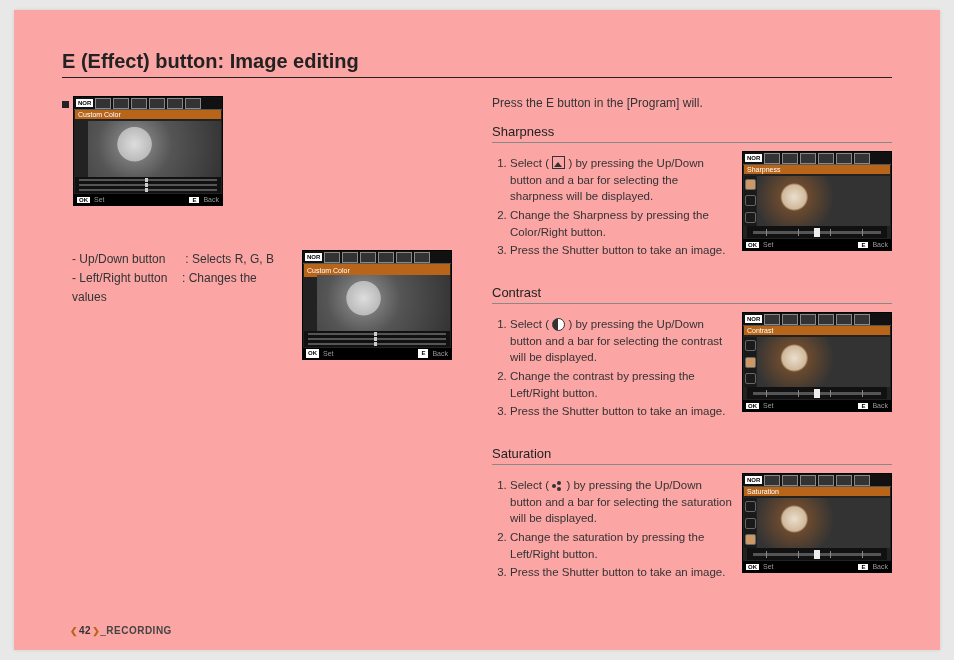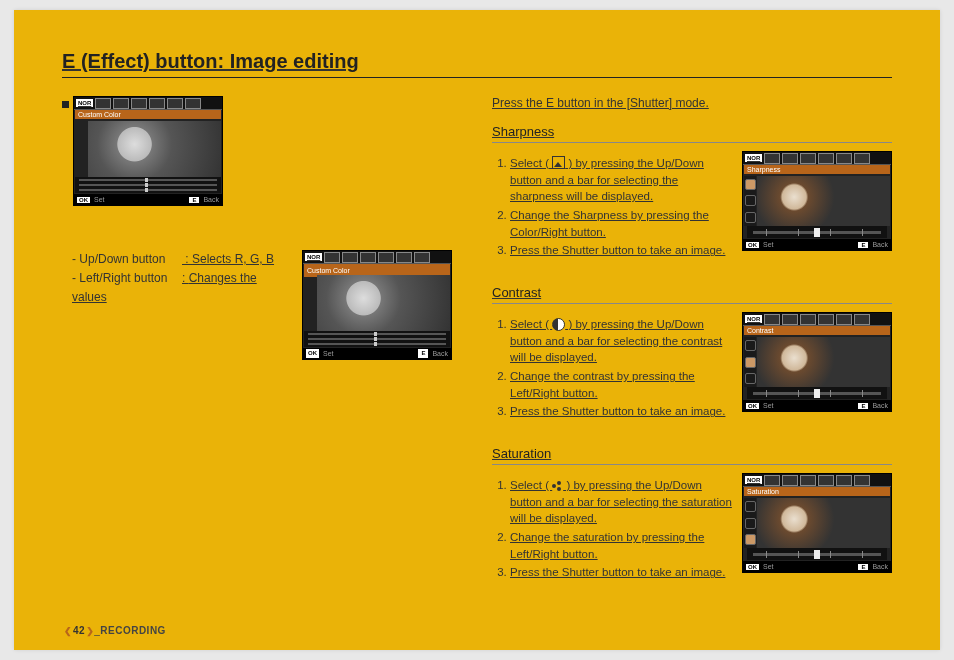--- a/index.html
+++ b/index.html
@@ -7,27 +7,26 @@
     padding: 0;
     background: #e8e8e8;
     font-family: Arial, Helvetica, sans-serif;
     color: #333;
     width: 954px;
     height: 660px;
     overflow: hidden;
     position: relative;
   }
   .page {
-    background: #eab308;
+    background: #fca5a5;
     margin: 10px 14px;
     padding: 40px 48px 20px 48px;
     height: 580px;
     box-shadow: 0 0 4px rgba(0,0,0,0.1);
     position: relative;
-    text-decoration: underline;
   }
   .title {
     font-size: 20px;
     font-weight: bold;
     color: #222;
     border-bottom: 1.5px solid #222;
     padding-bottom: 4px;
     margin-bottom: 18px;
   }
   .columns {
@@ -136,21 +135,21 @@
   .slider-track{height:3px;background:#555;flex:1;position:relative;}
   .slider-track::before{content:"";position:absolute;left:10%;right:10%;top:-2px;bottom:-2px;
     background:repeating-linear-gradient(90deg,#888 0 1px,transparent 1px 32px);}
   .slider-track::after{content:"";position:absolute;left:48%;top:-3px;width:6px;height:9px;background:#eee;}
   .lcd.short{height:100px;}
   .lcd.short .lcd-photo{bottom:24px;}
   .lcd.short .lcd-side{bottom:24px;}
 
   .footer {
     position:absolute;
-    left:50px; bottom:14px;
+    left:56px; bottom:14px;
     font-size:10px;
     letter-spacing:0.5px;
     color:#444;
   }
   .footer .pg {
     display:inline-block;font-weight:bold;color:#333;
   }
   .footer .pg::before{content:"❮";color:#b8651a;margin-right:1px;font-size:9px;}
   .footer .pg::after{content:"❯";color:#b8651a;margin-left:1px;font-size:9px;}
   .icon-inline {
@@ -237,21 +236,21 @@
             <span>Set</span>
             <span style="flex:1"></span>
             <span class="e">E</span>
             <span>Back</span>
           </div>
         </div>
       </div>
     </div>
 
     <div class="col-right">
-      <div class="intro">Press the E button in the [Shutter] mode.</div>
+      <div class="intro">Press the E button in the [Program] will.</div>
 
       <div class="section-head">Sharpness</div>
       <div class="section-body">
         <ol class="steps">
           <li><span>Select ( </span><span class="icon-inline pict"></span><span> ) by pressing the Up/Down button and a bar for selecting the sharpness will be displayed.</span></li>
           <li>Change the Sharpness by pressing the Color/Right button.</li>
           <li>Press the Shutter button to take an image.</li>
         </ol>
         <div class="lcd short">
           <div class="lcd-top">

